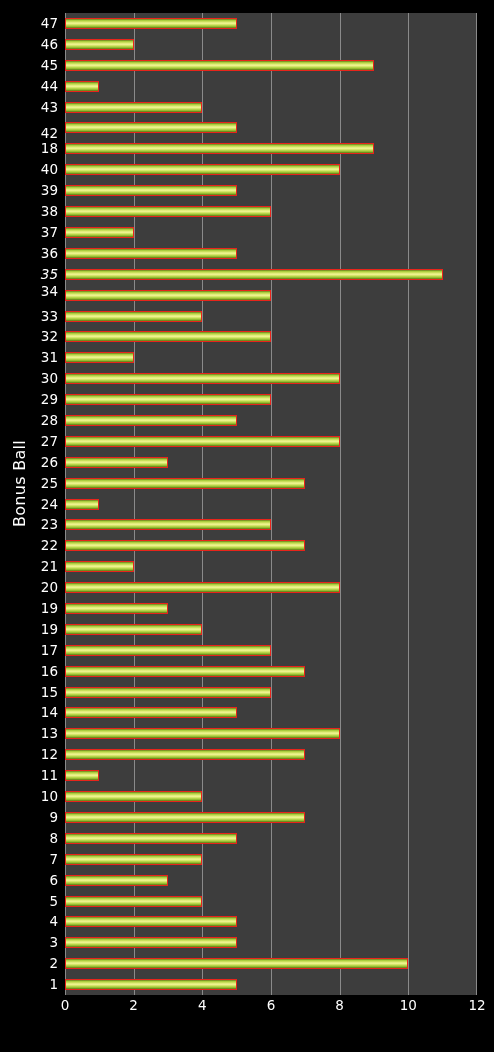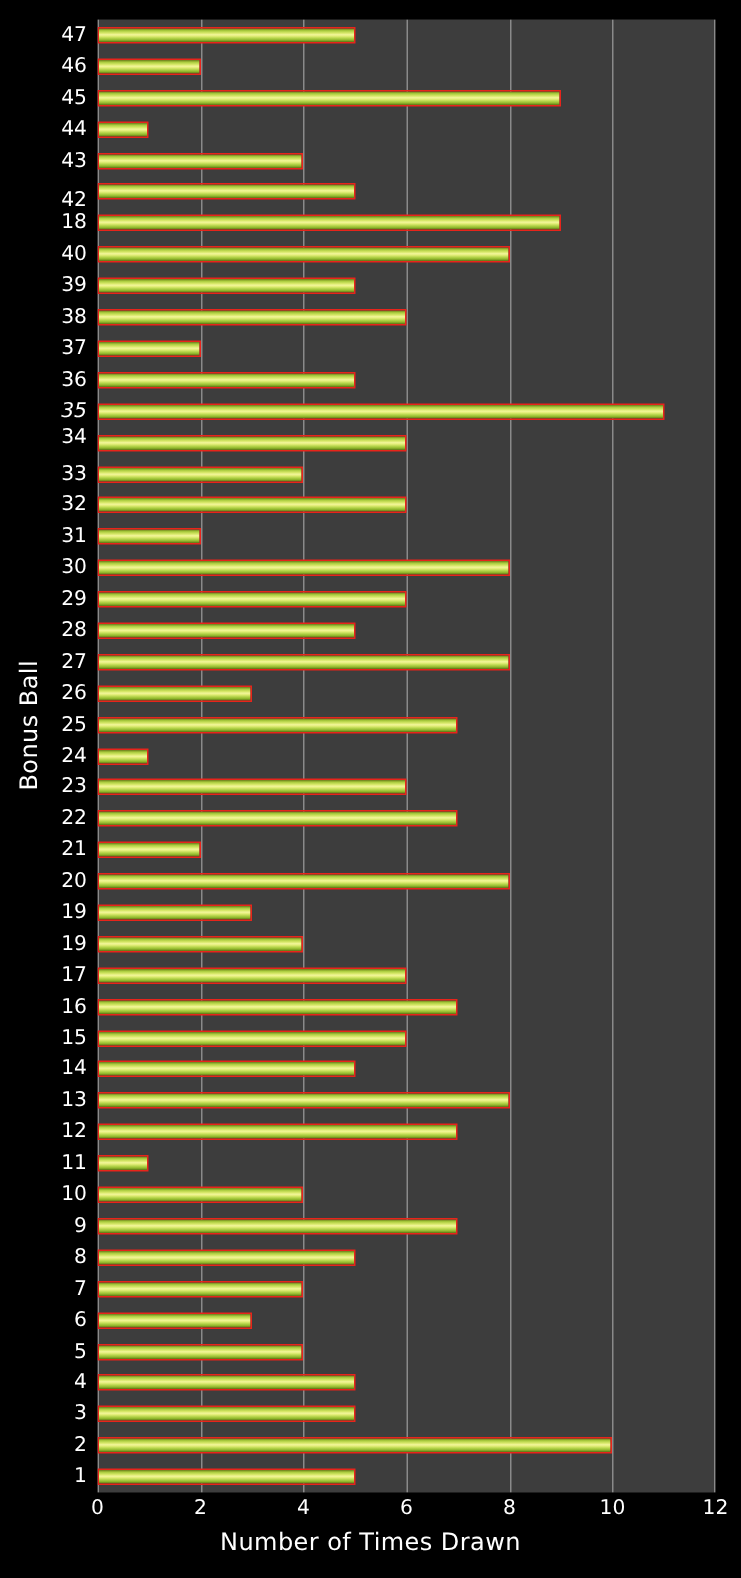--- a/index.html
+++ b/index.html
@@ -341,17 +341,16 @@
   <div id="x-labels">
       <div class="xlab" style="left: 65px;">0</div>
       <div class="xlab" style="left: 133.667px;">2</div>
       <div class="xlab" style="left: 202.333px;">4</div>
       <div class="xlab" style="left: 271px;">6</div>
       <div class="xlab" style="left: 339.667px;">8</div>
       <div class="xlab" style="left: 408.333px;">10</div>
       <div class="xlab" style="left: 477px;">12</div>
     </div>
 
-  <div id="x-axis-title">Number of Times Drawn</div>
 
   <div id="y-axis-title">Bonus Ball</div>
 
 </div>
 
 </body></html>

